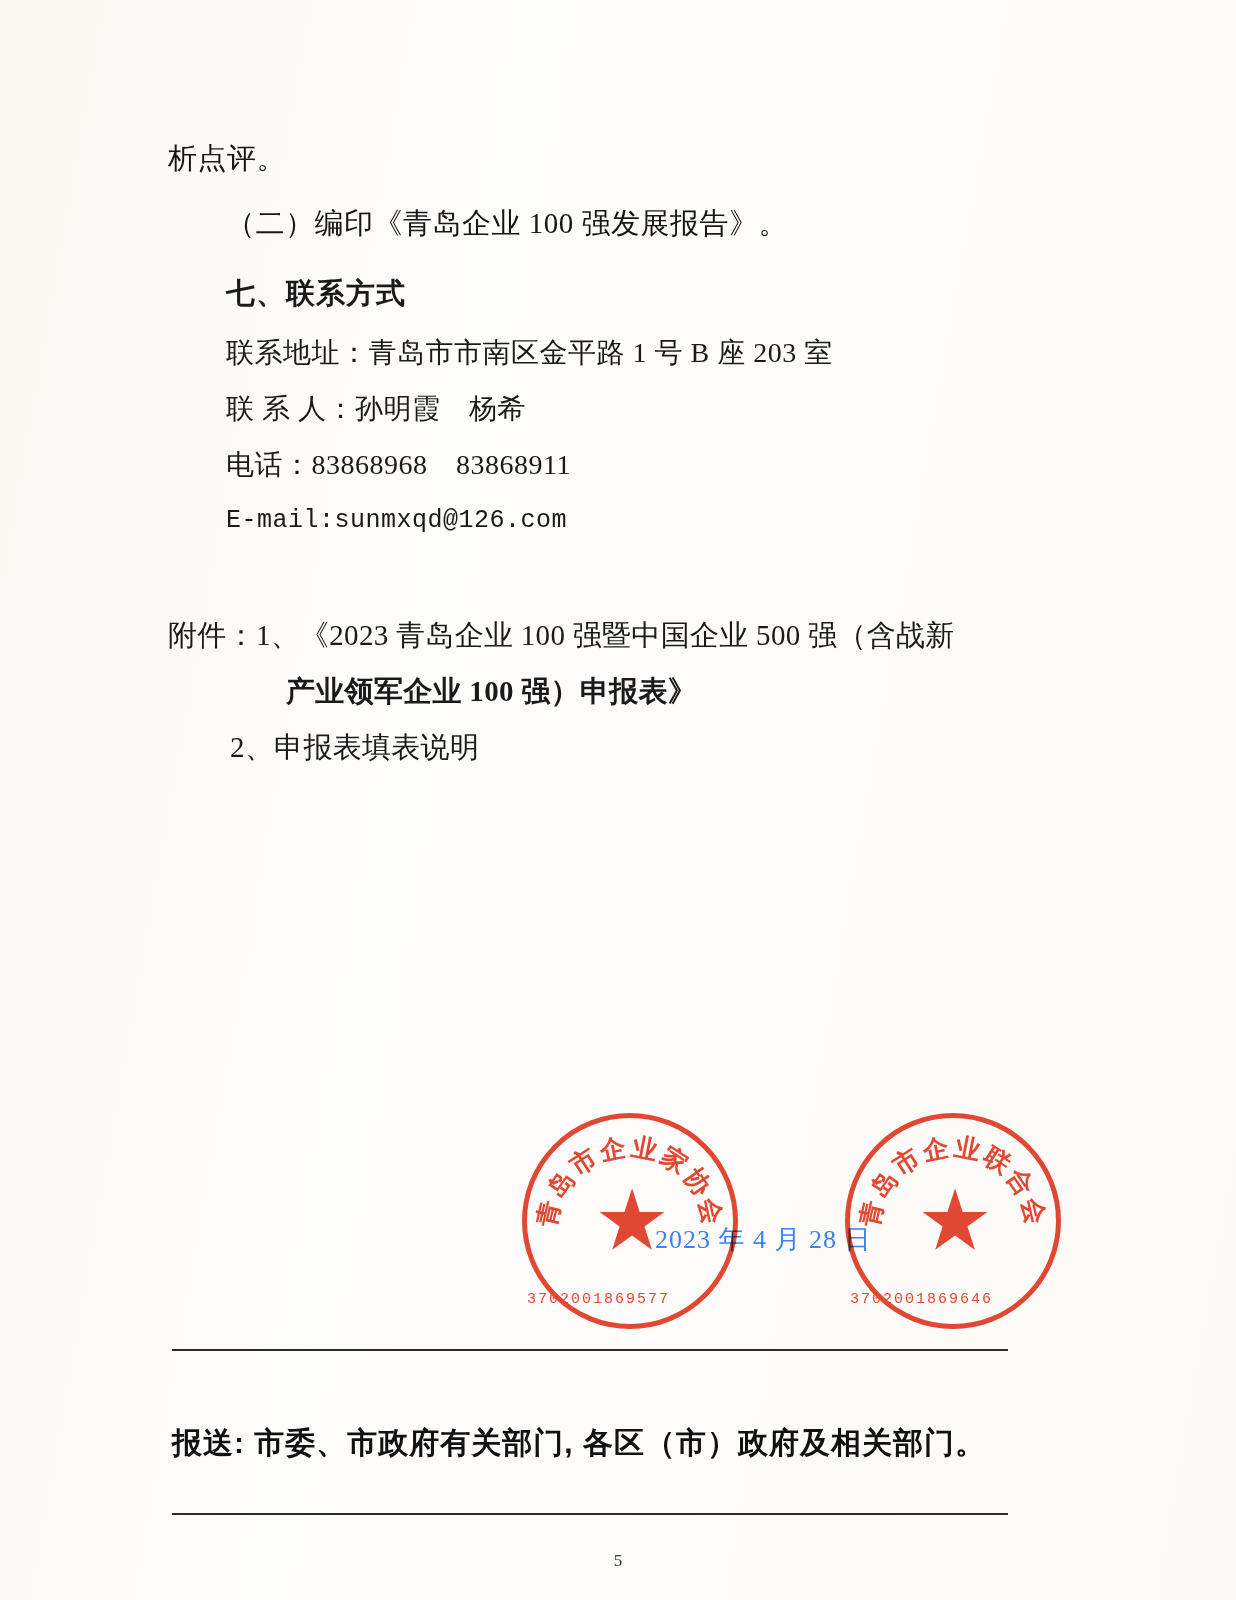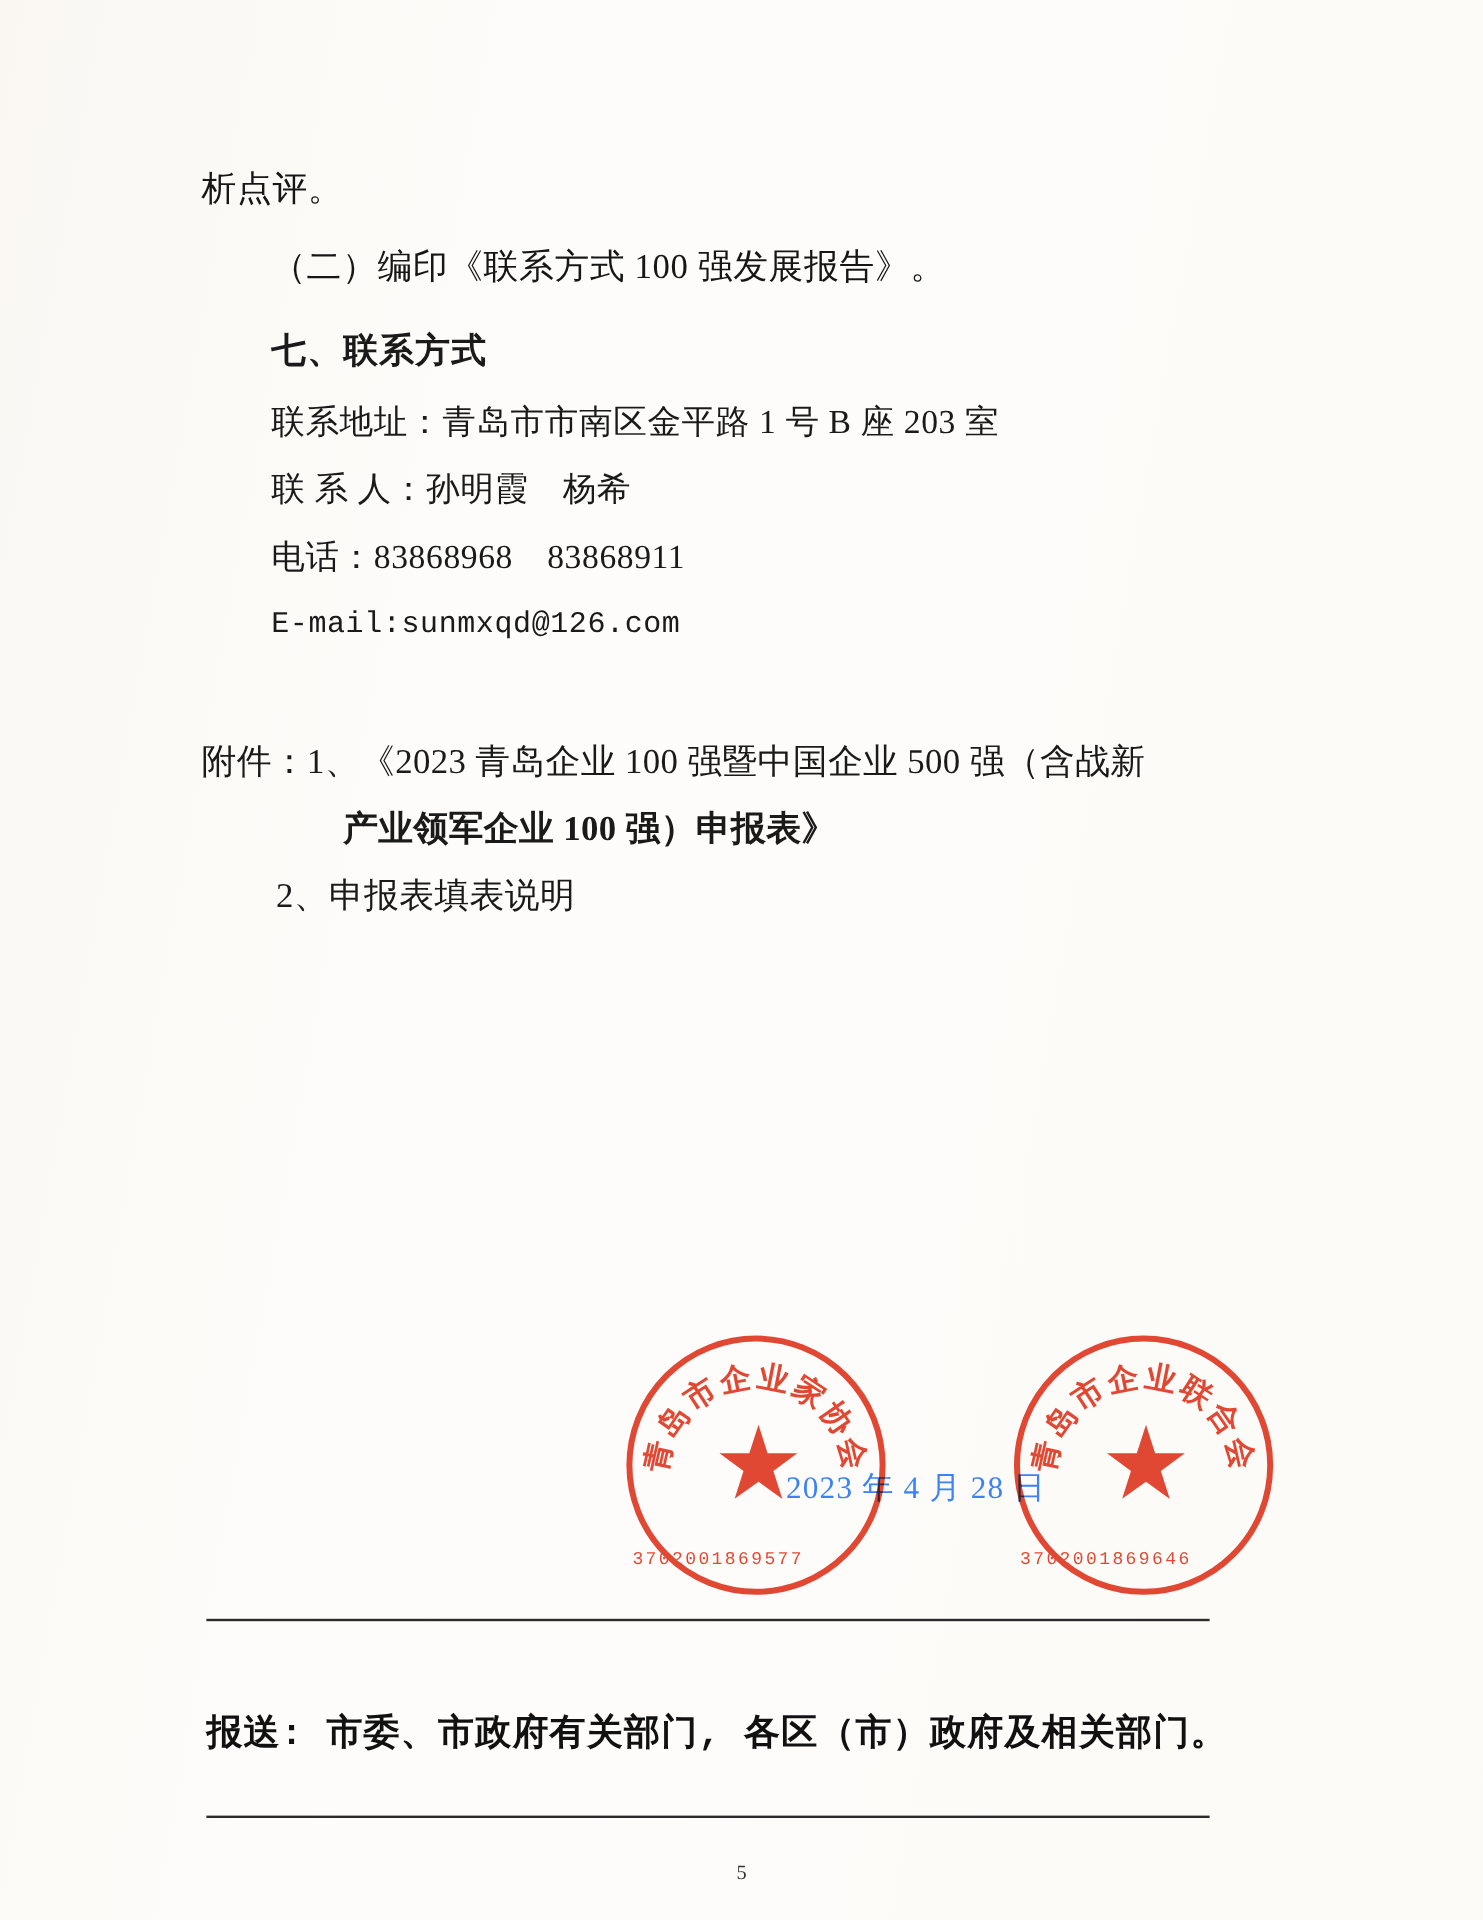--- a/index.html
+++ b/index.html
@@ -164,21 +164,21 @@
     height: 2px;
     background: #2b2b2b;
   }
   .rule-top { top: 1349px; }
   .rule-bottom { top: 1513px; }
 
   .footer-line {
     position: absolute;
     left: 172px;
     top: 1423px;
-    font-family: Liberation Mono, monospace;
+    font-family: Liberation Sans, sans-serif;
     font-size: 30px;
     font-weight: bold;
     letter-spacing: 1px;
     color: #111;
     white-space: nowrap;
   }
 
   .page-number {
     position: absolute;
     left: 0;
@@ -191,21 +191,21 @@
 </style>
 </head>
 <body>
 
 <div class="page">
 
   <div class="body-area">
 
     <p class="para">析点评。</p>
 
-    <p class="para indent2">（二）编印《联系方式 100 强发展报告》。</p>
+    <p class="para indent2">（二）编印《青岛企业 100 强发展报告》。</p>
 
 
     <p class="heading">七、联系方式</p>
 
     <p class="contact-line">联系地址：青岛市市南区金平路 1 号 B 座 203 室</p>
     <p class="contact-line">联 系 人：孙明霞　杨希</p>
     <p class="contact-line">电话：83868968　83868911</p>
     <p class="contact-line mono">E-mail:sunmxqd@126.com</p>
 
     <div class="attach-block">

